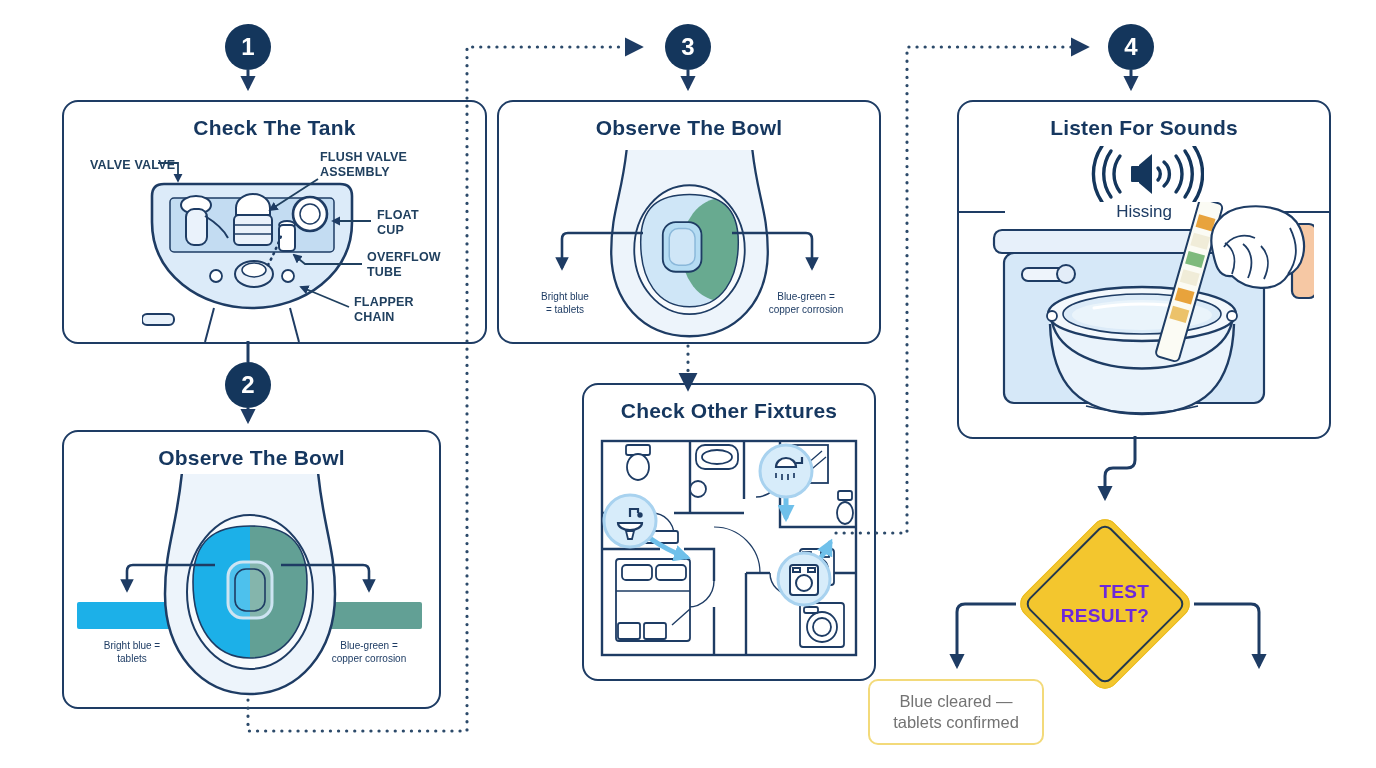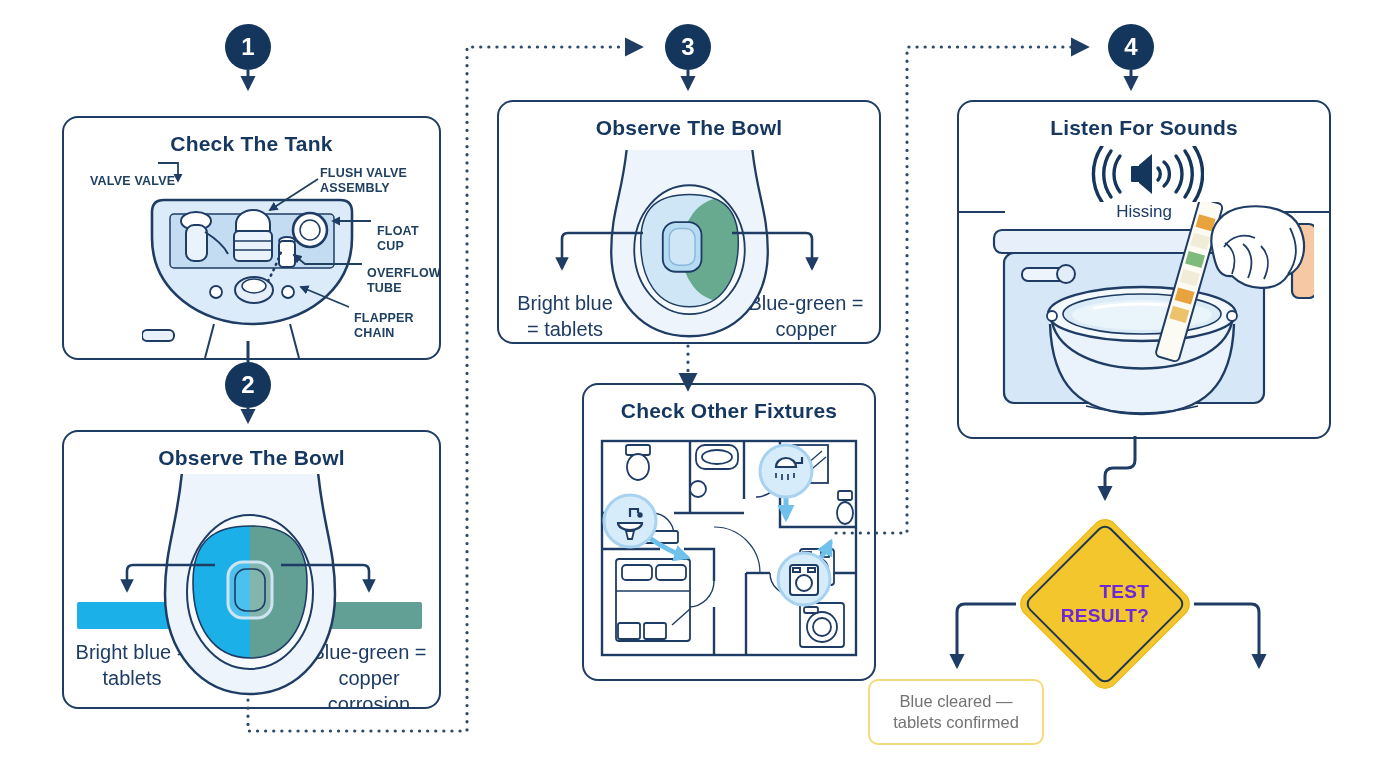--- a/index.html
+++ b/index.html
@@ -10,21 +10,21 @@
   .stepcircle{position:absolute;width:46px;height:46px;border-radius:50%;background:#14365c;
               color:#ffffff;font-size:24px;font-weight:bold;display:flex;align-items:center;
               justify-content:center;z-index:6;}
   .box{position:absolute;background:#ffffff;border:2.5px solid #1e3c64;border-radius:16px;
        overflow:hidden;z-index:1;}
   .box-title{position:absolute;left:0;right:0;top:14px;text-align:center;font-size:21px;
              font-weight:bold;color:#16375f;letter-spacing:0.2px;}
   .pre{white-space:pre-line;}
   .tanklabel{position:absolute;font-size:12.5px;font-weight:bold;color:#20405f;line-height:1.22;
              letter-spacing:0.2px;}
-  .bowlabel{position:absolute;font-size:20px;color:#1e3c64;text-align:center;line-height:1.3;}
+  .bowlabel{position:absolute;font-size:10px;color:#1e3c64;text-align:center;line-height:1.3;}
   .swatch{position:absolute;width:107px;height:27px;border-radius:2px;}
   .illustration{position:absolute;z-index:2;}
   .hissing-row{position:absolute;left:0;right:0;display:flex;align-items:center;
                justify-content:space-between;gap:10px;z-index:3;}
   .hissing-line{width:46px;height:0;border-top:2.5px solid #1e3c64;}
   .hissing-text{font-size:17px;color:#1e3c64;}
   .diamond{position:absolute;left:1041px;top:540px;width:128px;height:128px;
            transform:rotate(45deg);background:#f3c62e;border-radius:14px;z-index:2;
            box-shadow:0 0 0 1px #e8ba20 inset;}
   .diamond-inner{position:absolute;inset:6px;border:2.5px solid #22384e;border-radius:9px;}
@@ -77,21 +77,21 @@
       <path d="M688,346 V388" marker-end="url(#ahs)"></path>
       <path d="M836,533 H907 V47 H1086" marker-end="url(#ahs)"></path>
     </g>
   </svg>
 
   <div class="stepcircle" style="left:225px;top:24px;">1</div>
   <div class="stepcircle" style="left:225px;top:362px;">2</div>
   <div class="stepcircle" style="left:665px;top:24px;">3</div>
   <div class="stepcircle" style="left:1108px;top:24px;">4</div>
 
-  <div class="box" style="left:62px;top:116px;width:375px;height:240px;">
+  <div class="box" style="left:62px;top:100px;width:375px;height:240px;padding-left:46px;">
     <div class="box-title">Check The Tank</div>
     <svg class="illustration" style="left:78px;top:76px;" width="220" height="164" viewBox="0 0 220 164">
       <path d="M22,6 H198 Q210,6 210,18 V44 C210,96 162,130 110,130 C58,130 10,96 10,44 V18 Q10,6 22,6 Z" fill="#dcebf9" stroke="#1e3c64" stroke-width="2.6"></path>
       <rect x="28" y="20" width="164" height="54" rx="4" fill="#c3dcf2" stroke="#1e3c64" stroke-width="1.5"></rect>
       <ellipse cx="54" cy="27" rx="15" ry="9" fill="#ffffff" stroke="#1e3c64" stroke-width="2"></ellipse>
       <rect x="44" y="31" width="21" height="36" rx="8" fill="#eaf2fb" stroke="#1e3c64" stroke-width="2"></rect>
       <path d="M63,38 C76,46 82,52 86,60" fill="none" stroke="#1e3c64" stroke-width="2"></path>
       <path d="M94,30 A17,14 0 0 1 128,30 V37 H94 Z" fill="#ffffff" stroke="#1e3c64" stroke-width="2"></path>
       <rect x="92" y="37" width="38" height="30" rx="5" fill="#eaf2fb" stroke="#1e3c64" stroke-width="2"></rect>
       <line x1="93" y1="47" x2="129" y2="47" stroke="#1e3c64" stroke-width="1.4"></line>

